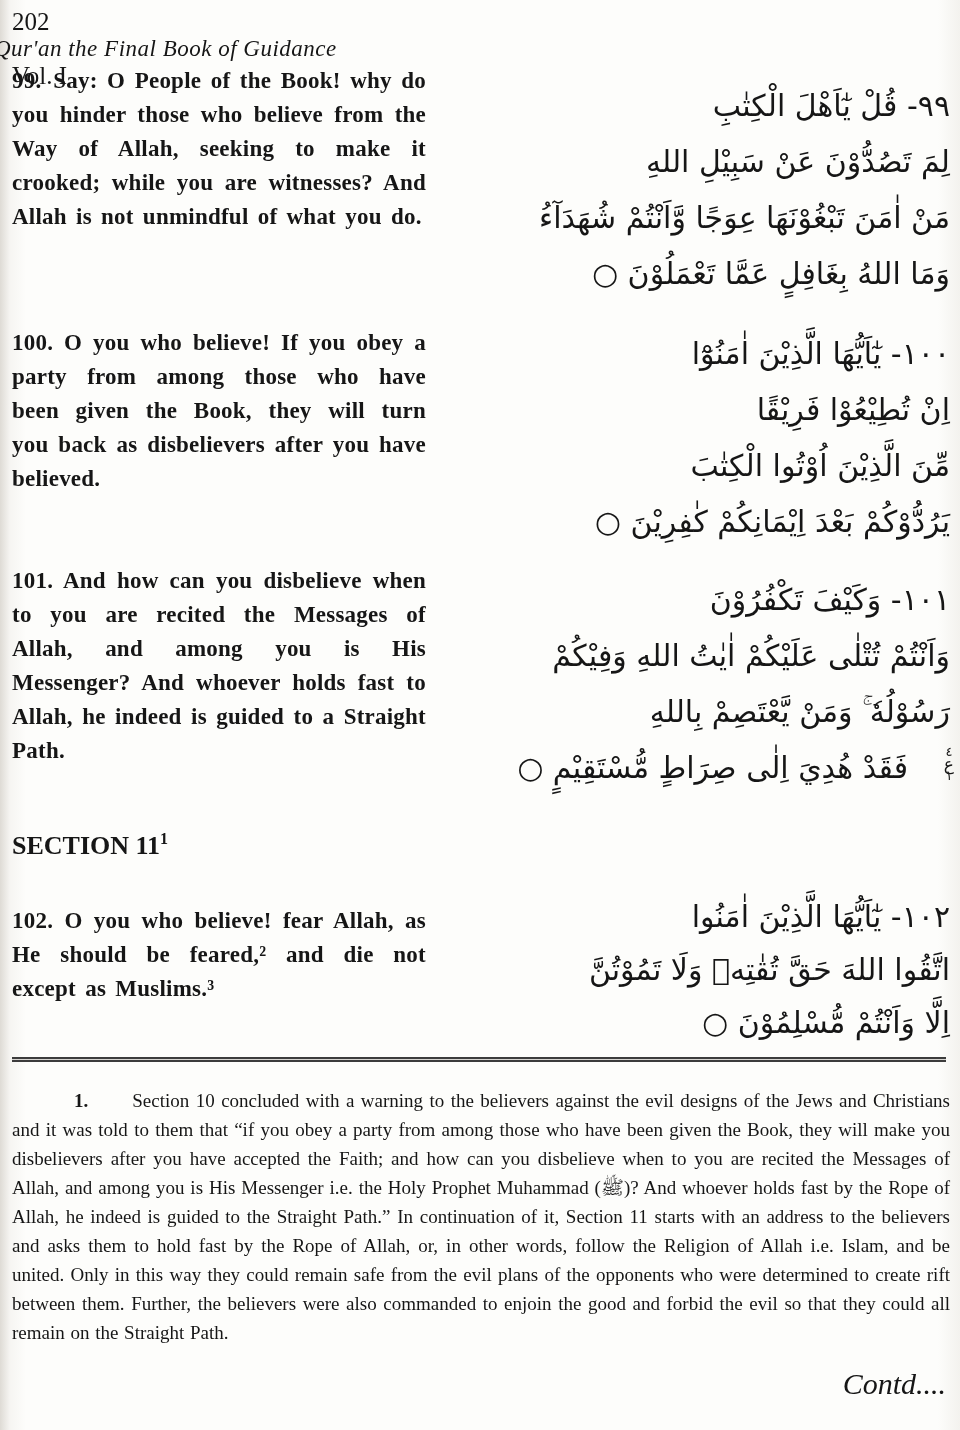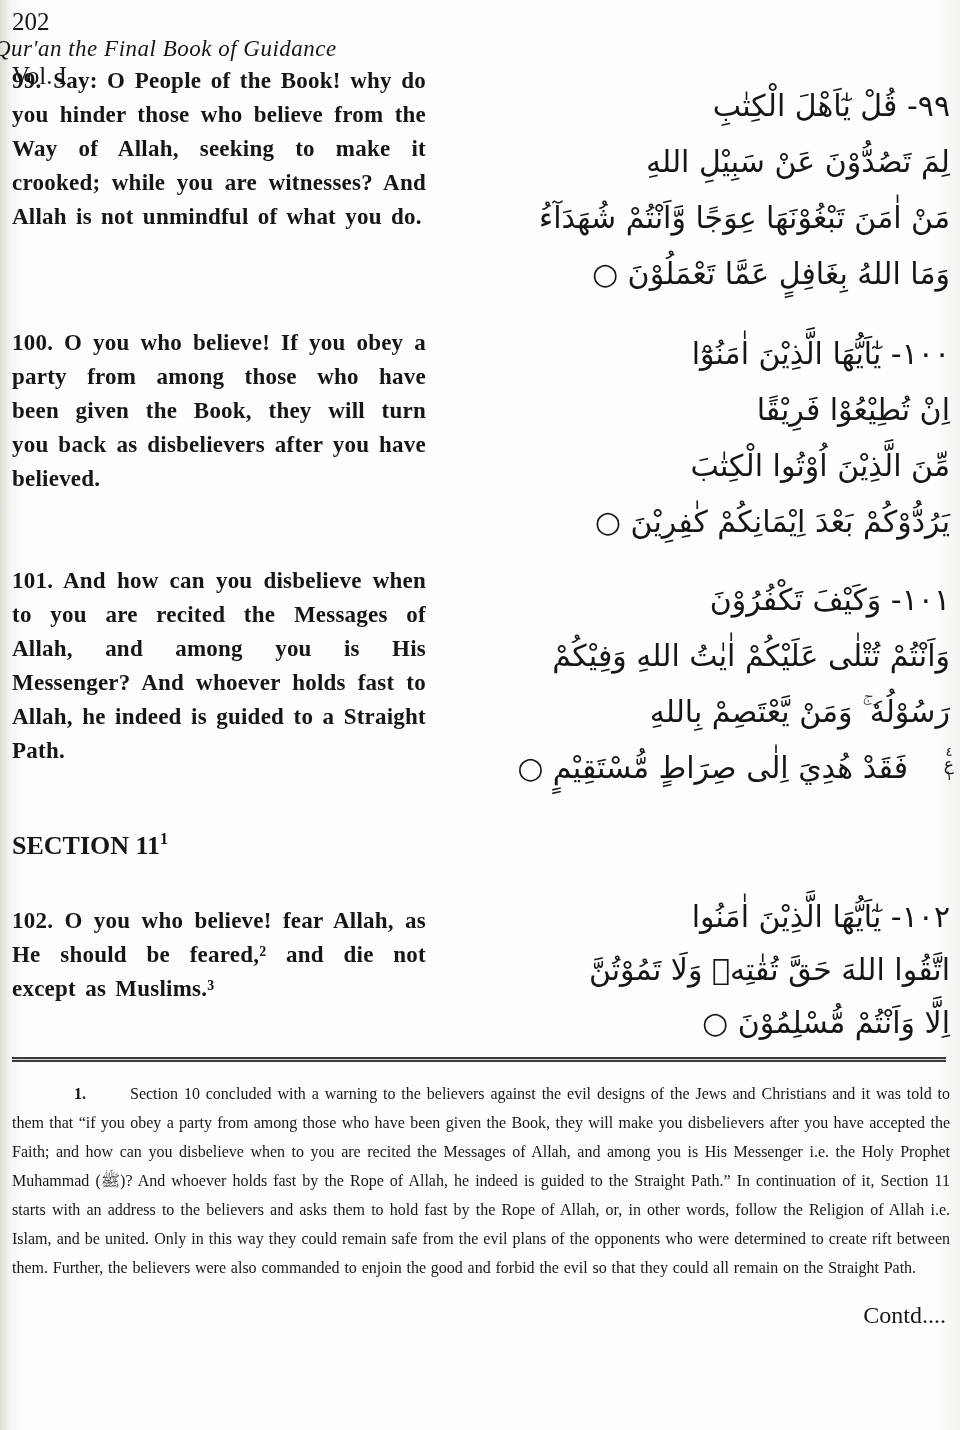--- a/index.html
+++ b/index.html
@@ -55,28 +55,28 @@
 
   
   .rule{
     margin:8px 4px 0 0;height:1px;
     border-top:2px solid #3c3c3c;border-bottom:2px solid #3c3c3c;
     background:#d8d6d2;
   }
 
   
   .fnote{
-    margin-top:17px;
-    font-size:16px;line-height:29px;
+    margin-top:24px;
+    font-size:19px;line-height:29px;
     text-align:justify;word-spacing:.05em;
     text-indent:62px;
   }
   .fnote .mark{font-weight:bold;margin-right:44px;}
 
-  .contd{margin-top:20px;text-align:right;font-size:24px;padding-right:4px;}
+  .contd{margin-top:20px;text-align:right;font-style:italic;font-size:30px;padding-right:4px;}
 </style>
 </head>
 <body>
 
 <div class="page">
 
   <div class="hdr">
     <span class="pno">202</span>
     <span class="ttl">Qur'an the Final Book of Guidance</span>
     <span class="vol">Vol. I</span>

